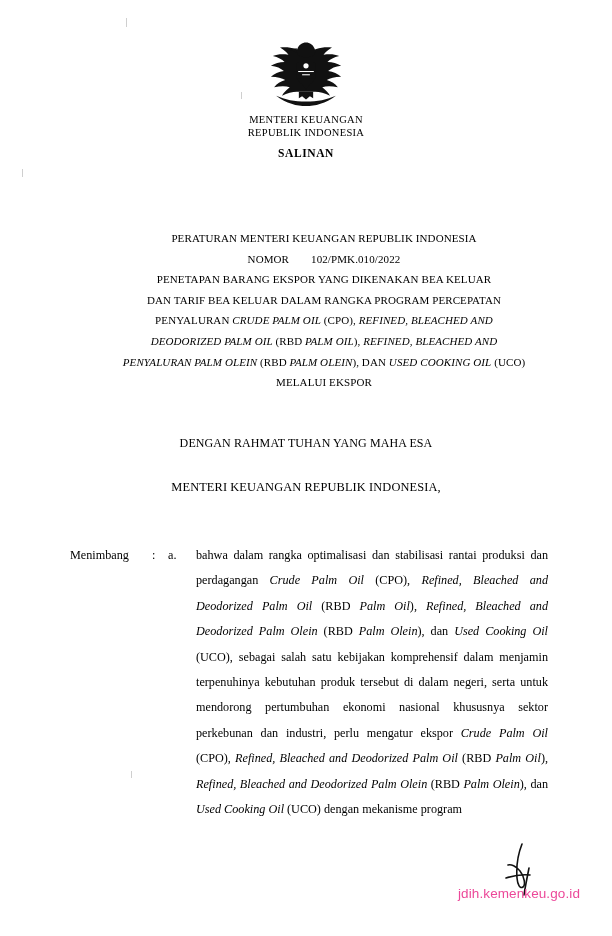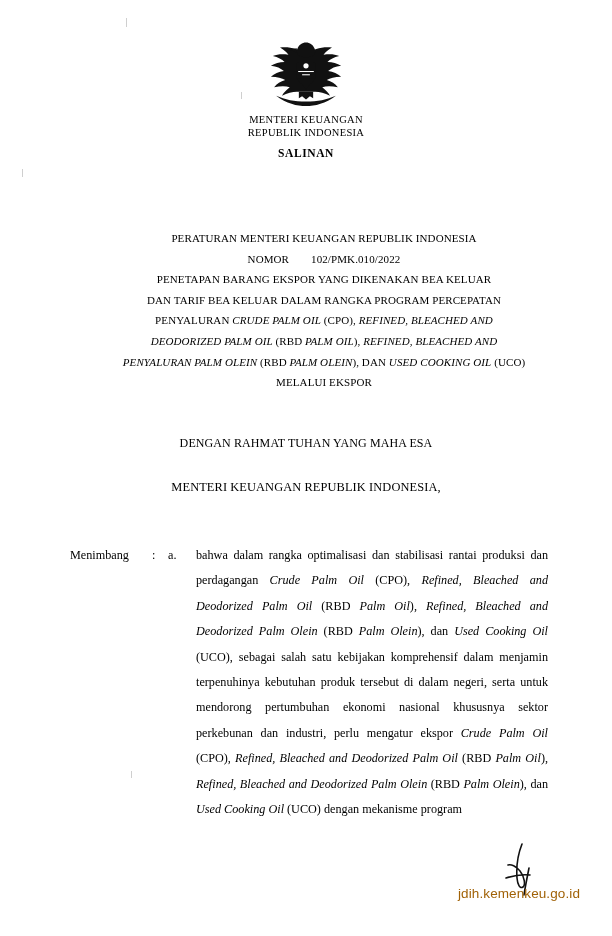--- a/index.html
+++ b/index.html
@@ -137,21 +137,21 @@
   .footer-url {
     position: absolute;
     top: 886px;
     left: 0;
     width: 612px;
     text-align: right;
     padding-right: 32px;
     box-sizing: border-box;
     font-family: "Liberation Sans", sans-serif;
     font-size: 13.5px;
-    color: #a16207;
+    color: #ec4899;
     letter-spacing: 0.1px;
   }
 
   
   .speck {
     position: absolute;
     background: #cfcfcf;
   }
 </style>
 </head>

